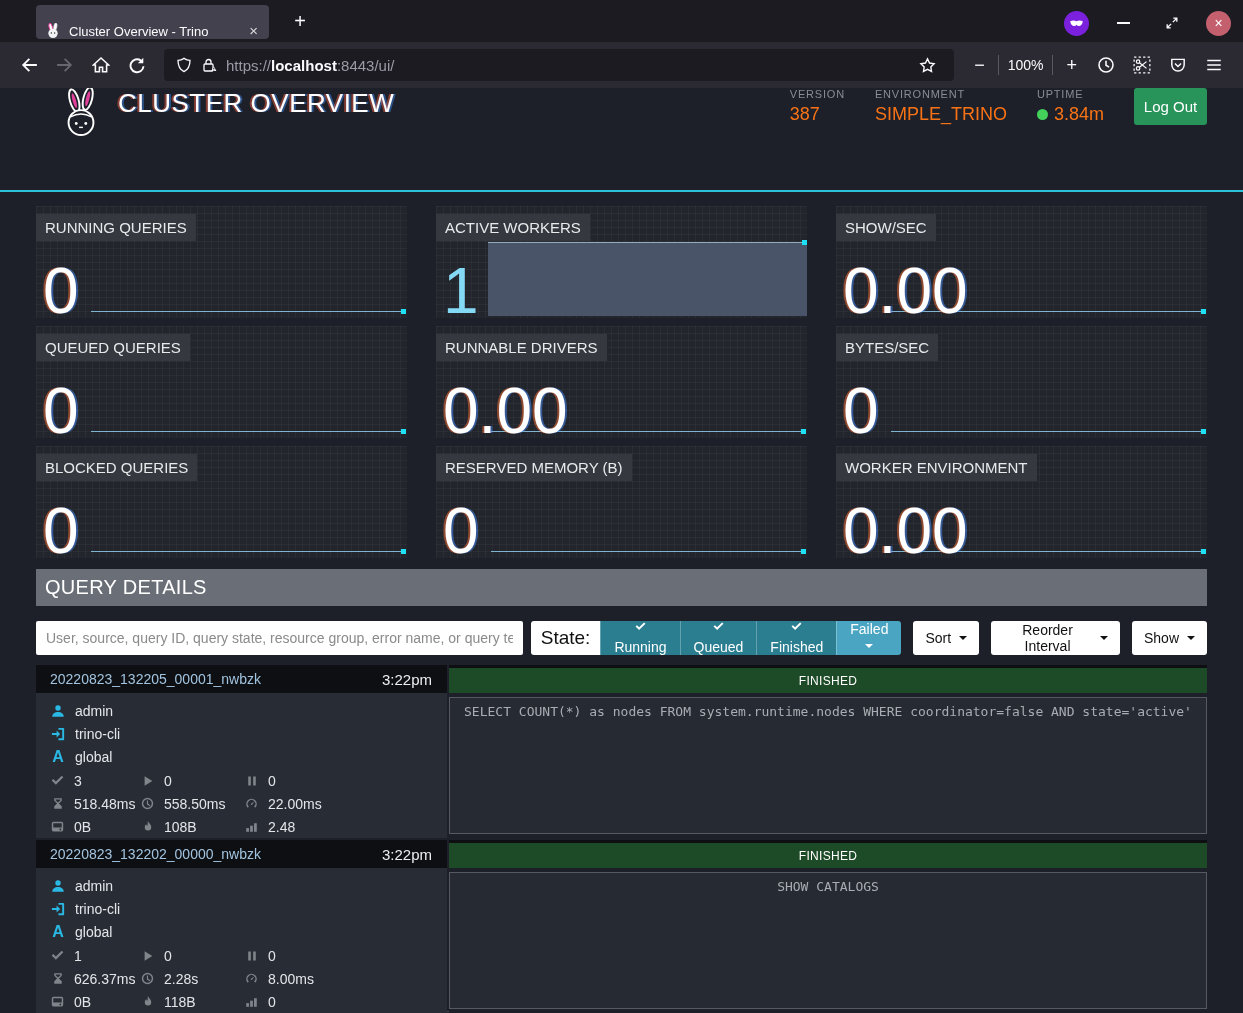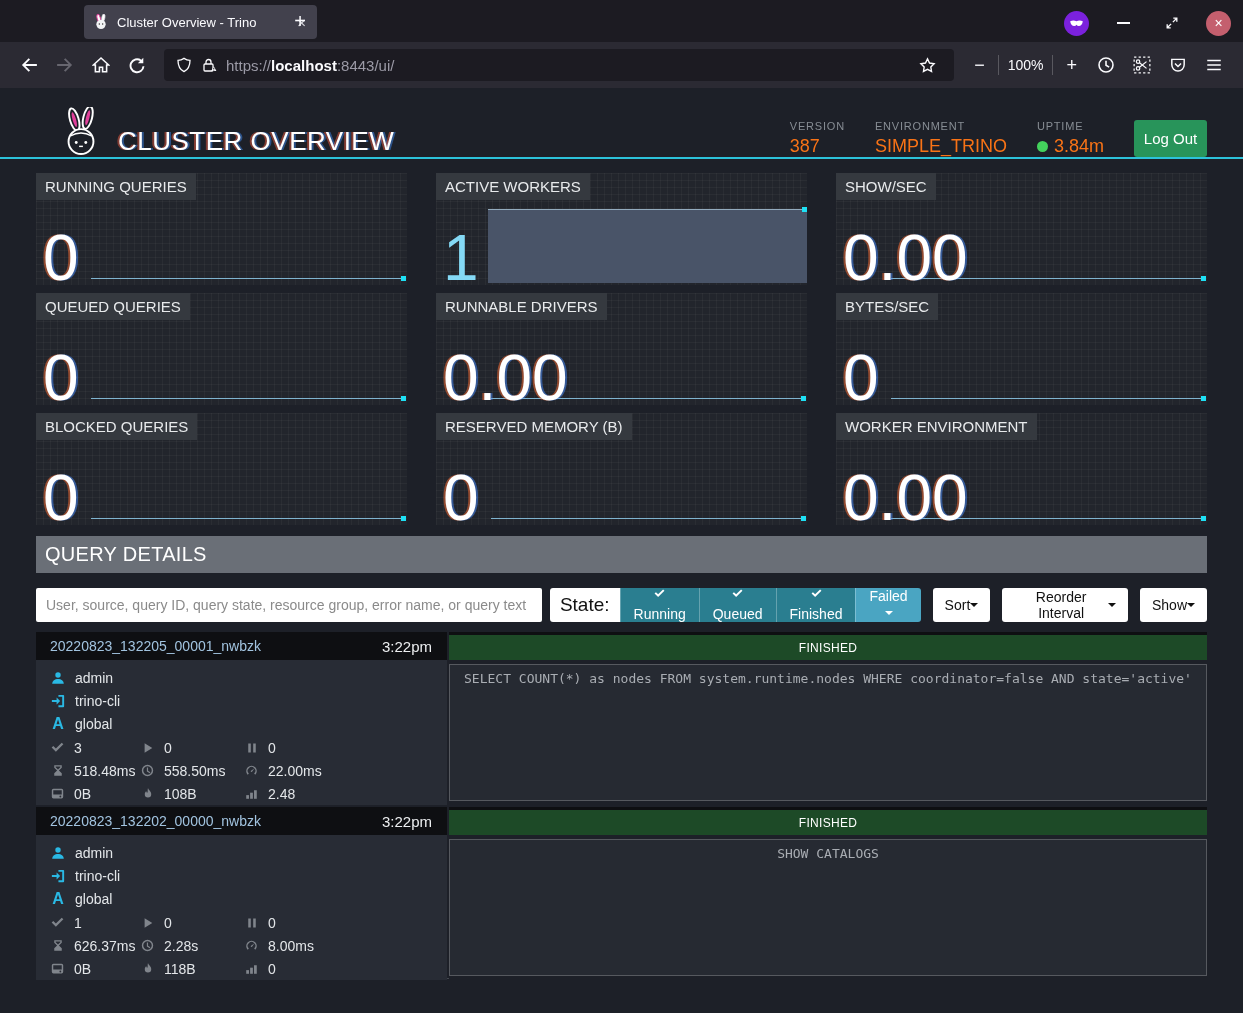--- a/index.html
+++ b/index.html
@@ -3,22 +3,22 @@
 <meta charset="utf-8">
 <style>
   * { margin:0; padding:0; box-sizing:border-box; }
   html,body { background:#101116; }
   body { font-family:"Liberation Sans", sans-serif; }
   .window { width:1243px; height:1013px; background:#1d2028; overflow:hidden; position:relative; }
 
   
   .tabbar { height:42px; background:#1c1b22; position:relative; }
   .tab { position:absolute; left:36px; top:5px; width:233px; height:34px; background:#42414d;
-         border-radius:4px; display:flex; align-items:center; gap:8px; padding:0 9px;
-         color:#fbfbfe; font-size:13px;margin-left:48px; }
+         border-radius:4px; display:flex; align-items:flex-end; gap:8px; padding:0 9px;
+         color:#fbfbfe; font-size:13px; }
   .tab-title { white-space:nowrap; overflow:hidden; flex:1; }
   .tab-close { color:#d8d8de; font-size:15px; cursor:default; padding:0 2px; }
   .newtab { position:absolute; left:285px; top:7px; width:30px; height:30px; color:#fbfbfe;
             font-size:20px; text-align:center; line-height:28px; border-radius:4px; }
   .winctl { position:absolute; right:12px; top:8px; display:flex; align-items:center; gap:19px; }
   .badge-private { width:25px; height:25px; border-radius:50%; background:#7b21dd;
                    display:flex; align-items:center; justify-content:center; }
   .ctl-min { width:13px; height:2px; background:#fbfbfe; display:inline-block; }
   .ctl-close { width:25px; height:25px; border-radius:50%; background:#c45f6e; color:#fff;
                display:flex; align-items:center; justify-content:center; font-size:14px; }
@@ -29,39 +29,39 @@
   .urlbar { width:800px; height:32px; background:#1c1b22; border-radius:4px; display:flex;
             align-items:center; gap:9px; padding:0 12px; margin:0 6px; color:#fbfbfe; }
   .urltext { font-size:15px; color:#9b9aa6; white-space:nowrap; }
   .urltext b { color:#fbfbfe; font-weight:700; }
   .zoomctl { display:flex; align-items:center; gap:9px; color:#fbfbfe; font-size:14px; margin:0 4px; }
   .vsep { width:1px; height:20px; background:rgba(255,255,255,.22); }
   .zbtn { font-size:18px; padding:0 4px; }
 
   
   .page { height:925px; position:relative; }
-  .appheader { height:71px; border-bottom:2px solid var(--accent,#2cc2da);
-               display:flex; align-items:flex-end; padding:0 36px; }
+  .appheader { height:104px; border-bottom:2px solid var(--accent,#2cc2da);
+               display:flex; align-items:flex-start; padding:0 36px; }
   .logo { width:46px; height:50px; margin-left:22px; margin-right:14px; flex:0 0 auto; }
   .apptitle { color:#fff; font-size:26px; font-weight:400; letter-spacing:.5px;
               text-shadow:-2px 0 rgba(255,96,64,.45), 2px 0 rgba(64,144,255,.45); }
   .hstats { margin-left:auto; display:flex; align-items:center; gap:30px; }
   .hstat .lb { font-size:11px; color:#878d94; letter-spacing:.8px; margin-bottom:4px; }
   .hstat .vl { font-size:18px; color:#f97316; display:flex; align-items:center; gap:6px; }
   .updot { width:11px; height:11px; border-radius:50%; background:var(--dotgreen,#43d15c); display:inline-block; }
   .logout { background:var(--logout,#28945a); color:#fff; border:none; border-radius:3px;
             width:73px; height:37px; font-size:15px; font-family:inherit; cursor:pointer; }
 
   
   .tiles { margin:14px 36px 0; display:grid; grid-template-columns:repeat(3,1fr); gap:8px 29px; }
   .tile { position:relative; height:112px; background:#22252c; overflow:hidden;
           background-image:linear-gradient(rgba(255,255,255,.035) 1px, transparent 1px),
                            linear-gradient(90deg, rgba(255,255,255,.035) 1px, transparent 1px);
           background-size:7px 7px; }
-  .tile-label { position:absolute; top:0; left:0; background:#35393f; color:#e8eaec;
+  .tile-label { position:absolute; top:8px; left:0; background:#35393f; color:#e8eaec;
                 font-size:15px; padding:5px 9px; z-index:3; }
   .tile-value { position:absolute; left:7px; bottom:-8px; color:#fff; font-size:64px; line-height:1.1;
                 z-index:2; text-shadow:-2px 0 rgba(255,110,50,.5), 2px 0 rgba(70,140,255,.5); }
   .tile-spark { position:absolute; left:55px; right:2px; bottom:6px; height:1px; background:#7fb3cf; z-index:1; }
   .tile-spark::after { content:""; position:absolute; right:-1px; top:-2px; width:5px; height:5px; background:#1ee0f4; }
   .tile-fill { display:none; }
   .tile.hl .tile-fill { display:block; position:absolute; left:52px; right:0; top:36px; bottom:2px;
                         background:var(--hlfill,#495468); border-top:1px solid #93abbe; z-index:1; }
   .tile.hl .tile-fill::after { content:""; position:absolute; right:0; top:-3px; width:5px; height:5px; background:#1ee0f4; }
   .tile.hl .tile-value { color:#84d9f5; text-shadow:none; }
@@ -77,21 +77,21 @@
   .state-label { background:#fff; color:#111; font-size:19px; padding:0 10px; display:flex;
                  align-items:center; border-radius:3px 0 0 3px; }
   #state-btns { display:contents; }
   .sbtn { background:var(--teal,#2a7e90); color:#fff; font-size:14px; padding:0 13px; border:none;
           font-family:inherit; display:flex; align-items:center; gap:7px; cursor:pointer;
           border-left:1px solid rgba(255,255,255,.28);flex-direction:column; }
   .sbtn.failed { background:var(--failed,#4aa5c2); border-radius:0 3px 3px 0; }
   .caret { width:0; height:0; border-left:4px solid transparent; border-right:4px solid transparent;
            border-top:4px solid currentColor; display:inline-block; }
   .wbtn { background:#fff; color:#111; border:none; border-radius:3px; font-size:14px; font-family:inherit;
-          padding:0 12px; margin-left:12px; display:flex; align-items:center; cursor:pointer; }
+          padding:0 12px; margin-left:12px; display:flex; align-items:center; gap:8px; cursor:pointer; }
   .wbtn .caret { border-top-color:#111; }
 
   
   .queries { margin:10px 36px 0; border-bottom:1px solid #43474e; }
   .qrow { display:grid; grid-template-columns:411px 758px; column-gap:2px;
           grid-template-rows:28px 1fr; height:172px; margin-bottom:3px; }
   .qrow:last-child { margin-bottom:0; height:171px; }
   .qhead-l { background:#0e0f12; display:flex; align-items:center; padding:0 15px 0 14px; }
   .qid { color:var(--qlink,#a2c4e0); font-size:14px; text-decoration:none; }
   .qtime { margin-left:auto; color:#eceef0; font-size:15px; }

